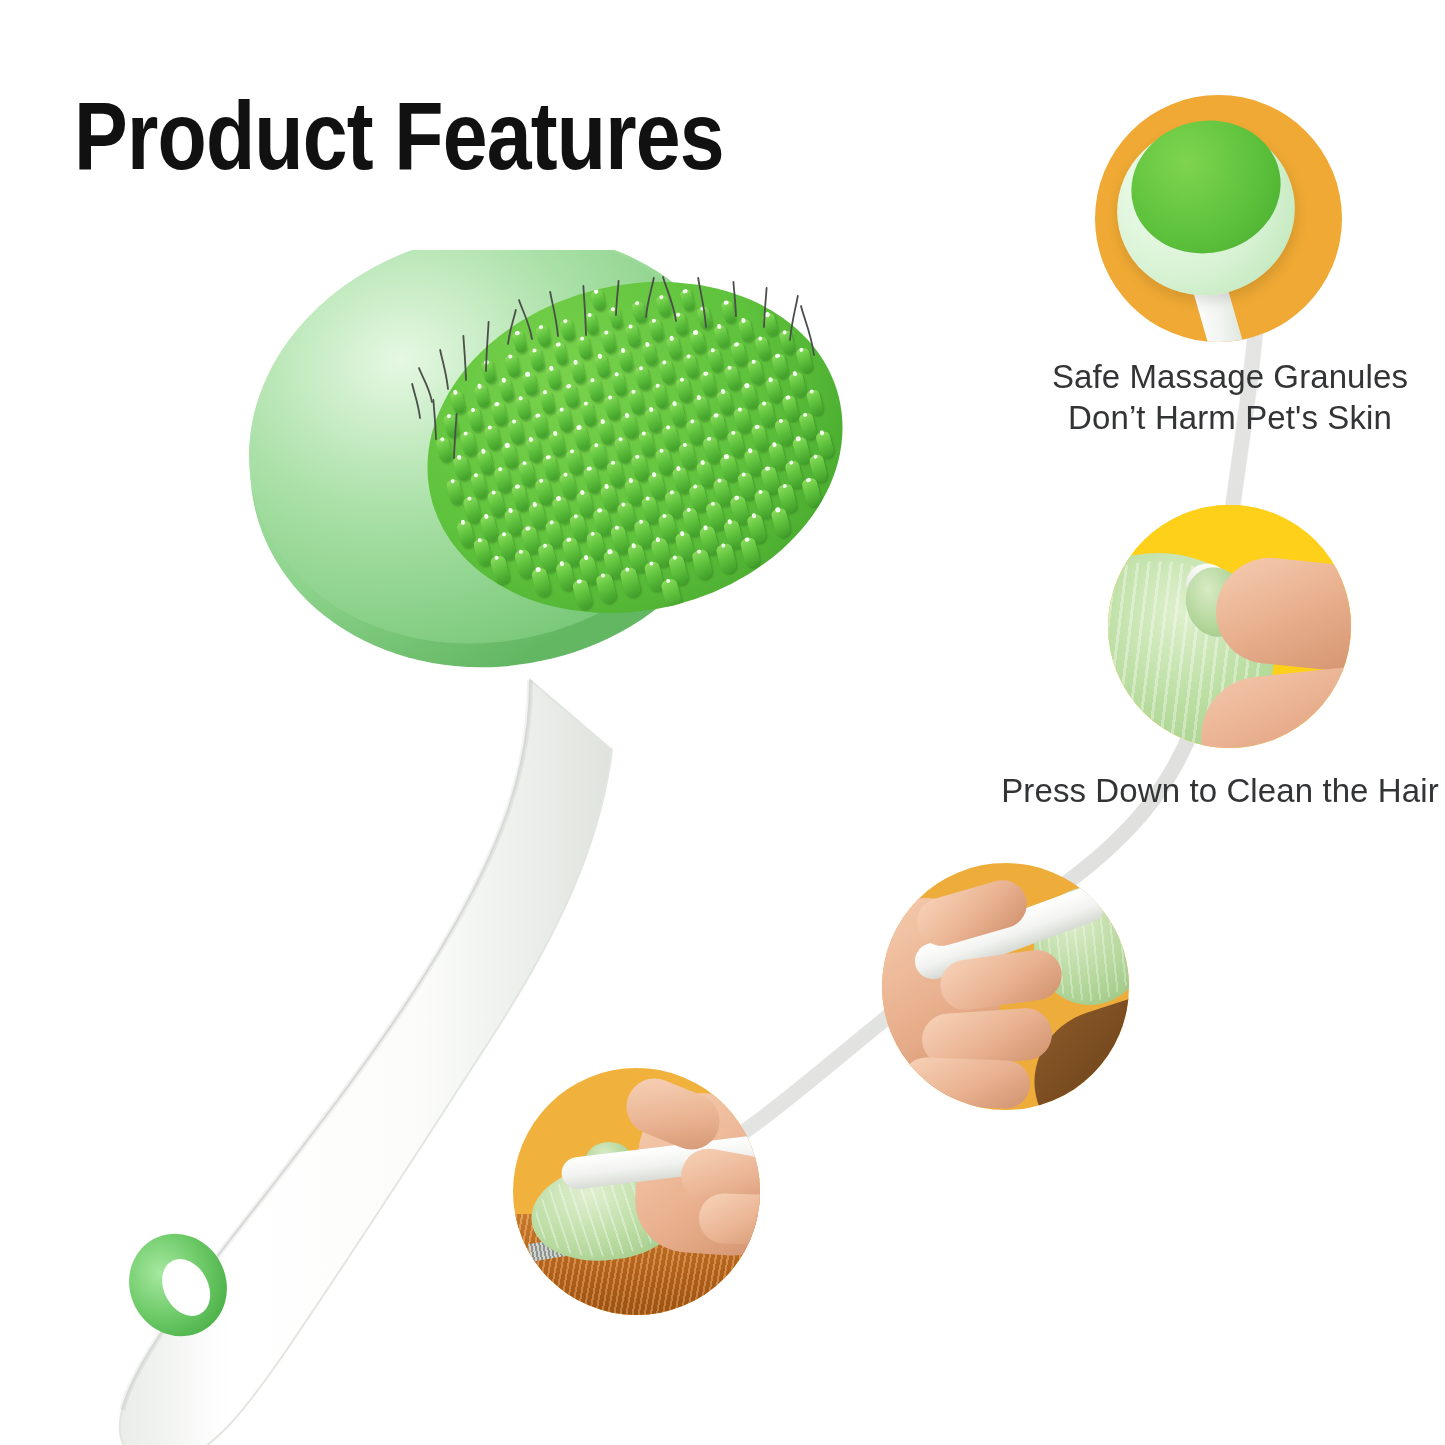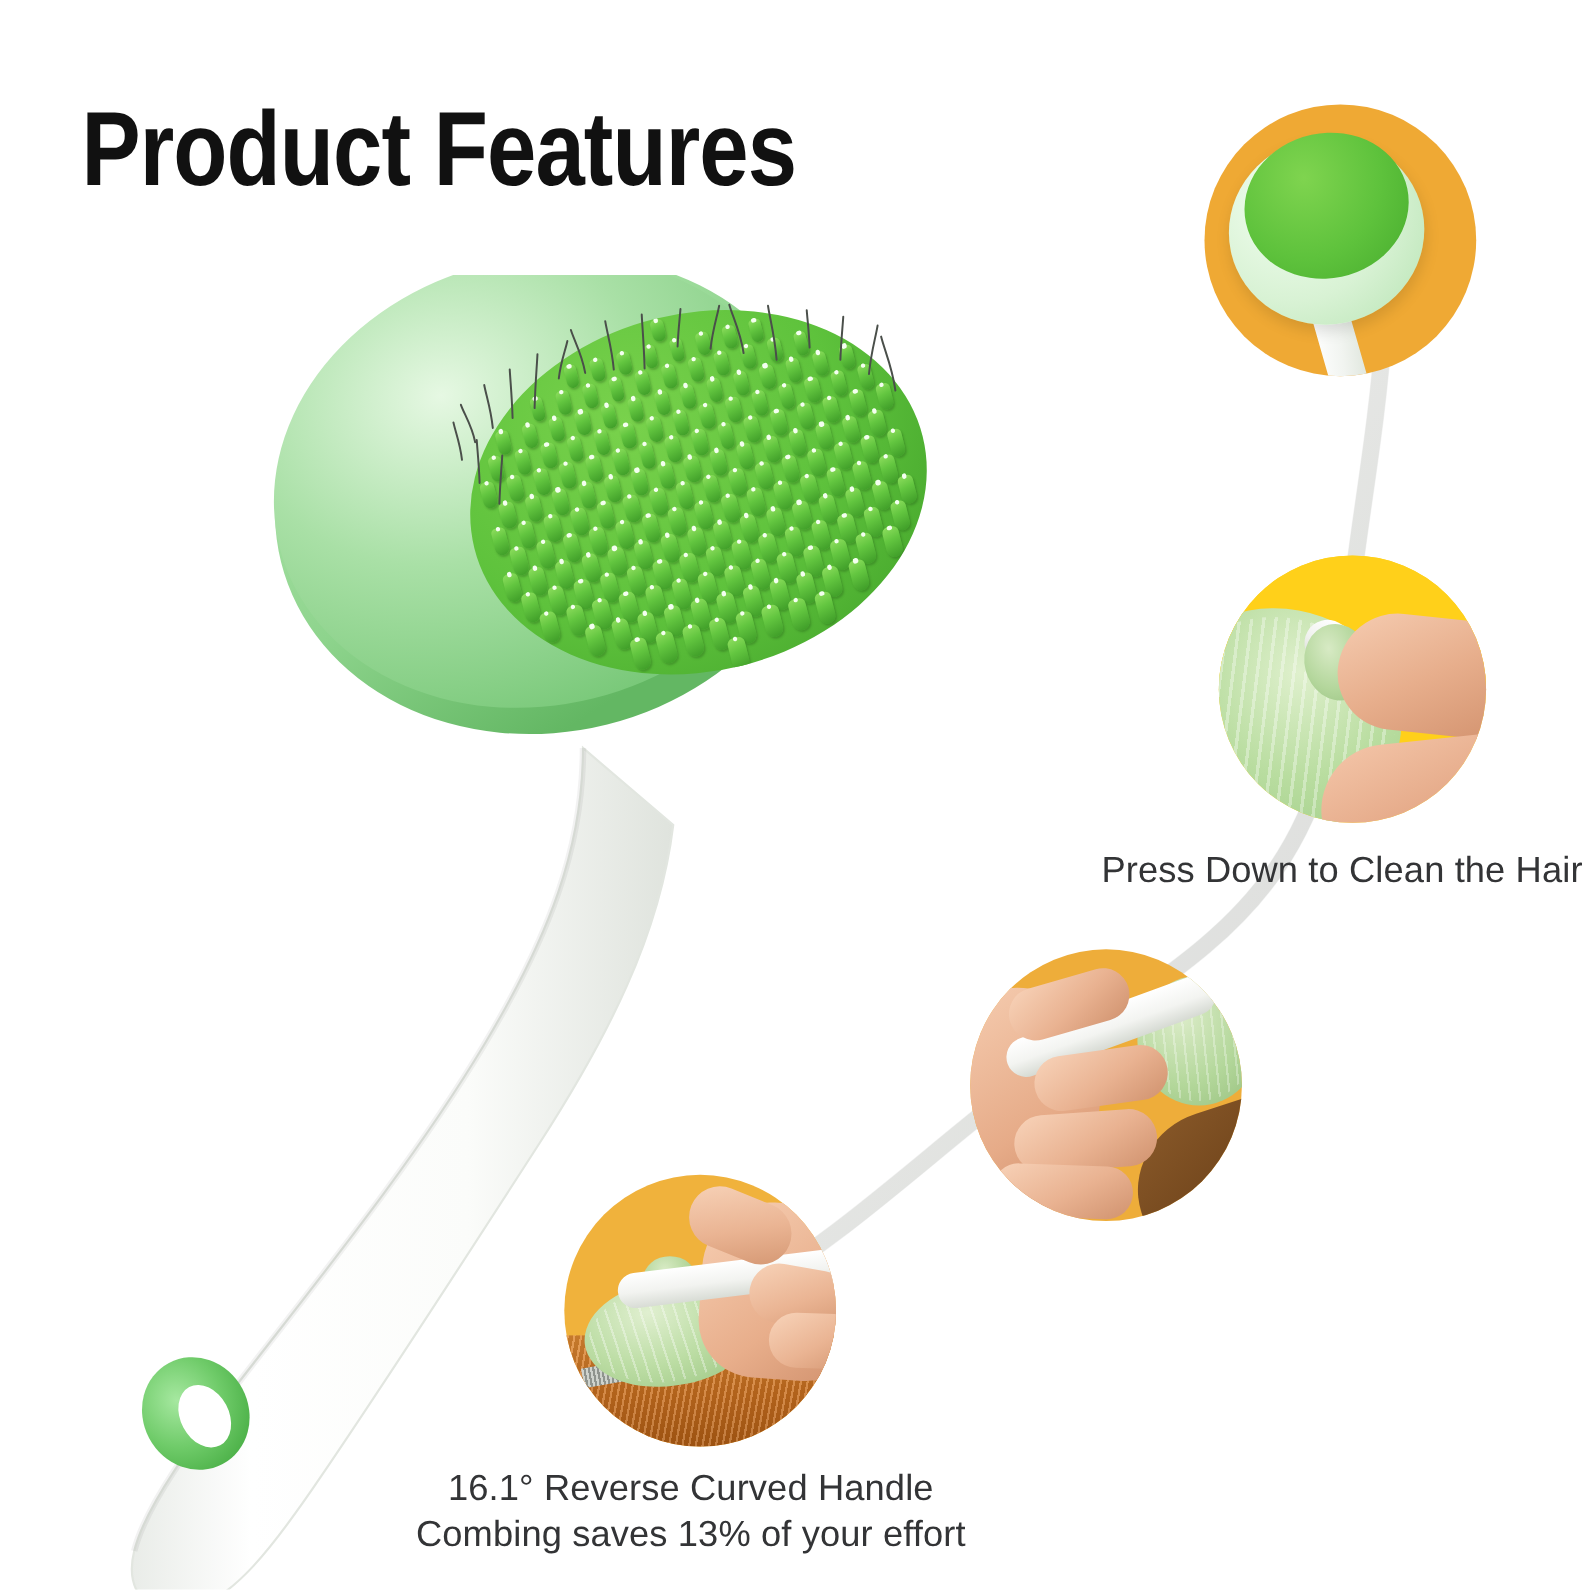--- a/index.html
+++ b/index.html
@@ -678,17 +678,17 @@
     <div class="pad" id="i4-green"></div>
     <div class="pad" id="i4-greenribs"></div>
     <div class="pad" id="i4-btn"></div>
     <div class="pad" id="i4-palm"></div>
     <div class="pad" id="i4-handle"></div>
     <div class="pad i4-finger" style="left:112px;top:18px;width:96px;height:56px;transform:rotate(22deg);"></div>
     <div class="pad i4-finger" style="left:168px;top:84px;width:92px;height:54px;transform:rotate(10deg);"></div>
     <div class="pad i4-finger" style="left:186px;top:126px;width:84px;height:50px;transform:rotate(2deg);"></div>
   </div>
 
+  <div class="caption" id="cap-granules">Safe Massage Granules
+Don’t Harm Pet's Skin</div>
   <div class="caption" id="cap-press">Press Down to Clean the Hair</div>
-  <div class="caption" id="cap-angle">16.1° Reverse Curved Handle
-Combing saves 13% of your effort</div>
 
 </div>
 
 </body></html>

